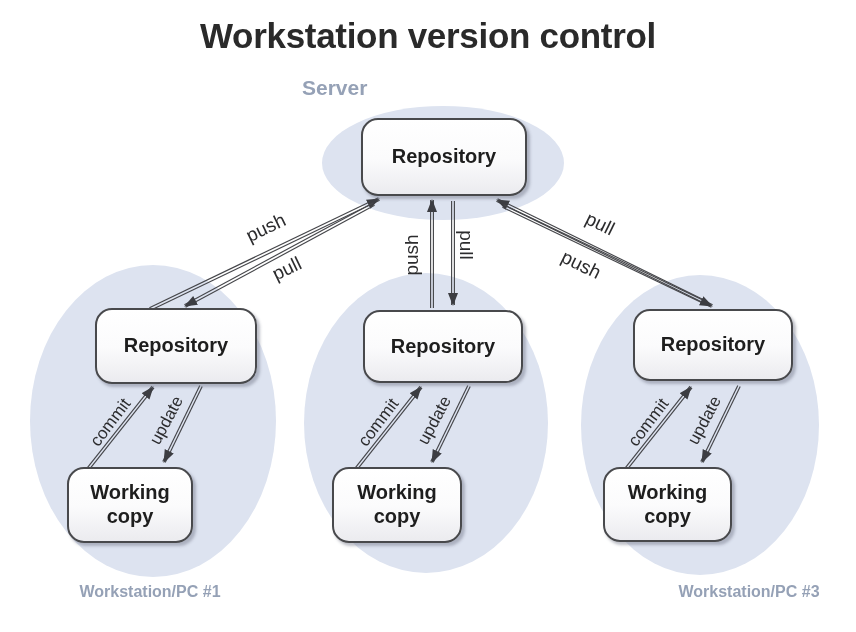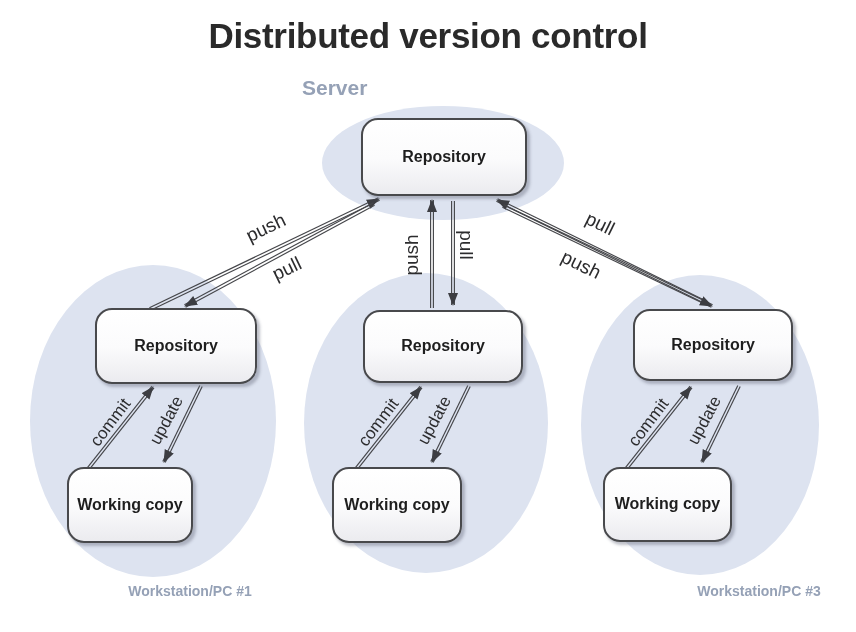--- a/index.html
+++ b/index.html
@@ -10,32 +10,32 @@
   #diagram-svg{position:absolute;left:0;top:0;}
   .conn line{stroke:#45464a;stroke-width:1.15;}
   .conn line.mk{stroke-width:0.01;}
   .arrow-label{fill:#2c2c2e;font-size:19px;font-family:"Liberation Sans","DejaVu Sans",sans-serif;}
   .arrow-label.small{font-size:17px;}
   .node{
     position:absolute;display:flex;align-items:center;justify-content:center;text-align:center;
     box-sizing:border-box;border:2px solid #48494c;border-radius:17px;
     background:linear-gradient(180deg,#ffffff 0%,#fbfbfc 52%,#ebebef 100%);
     box-shadow:2.5px 3px 3px rgba(110,116,134,0.45);
-    font-size:16px;font-weight:600;color:#1e1e1e;line-height:1.18;padding:0 6px;
+    font-size:20px;font-weight:600;color:#1e1e1e;line-height:1.18;padding:0 6px;
   }
   #page-title{
     position:absolute;left:0;top:16px;width:100%;text-align:center;
     font-size:35px;font-weight:600;color:#2a2a2a;letter-spacing:-0.3px;
   }
   .muted-label{position:absolute;font-weight:700;color:#95a1b6;white-space:nowrap;}
   #server-label{left:302px;top:76px;font-size:21px;}
-  .ws-caption{top:583px;font-size:14px;transform:translateX(-50%);margin-left:40px;}
+  .ws-caption{top:583px;font-size:16px;transform:translateX(-50%);}
   #ws-caption-1{left:150px;}
   #ws-caption-2{left:428px;}
-  #ws-caption-3{left:719px;}
+  #ws-caption-3{left:749px;}
 </style>
 </head>
 <body>
 
 <div id="stage">
 
   <svg id="diagram-svg" width="856" height="632" viewBox="0 0 856 632">
     <defs>
       <marker id="ah" markerUnits="userSpaceOnUse" markerWidth="16" markerHeight="12" refX="12" refY="5" orient="auto">
         <path d="M0,0 L13,5 L0,10 Z" fill="#3c3d42"></path>
@@ -125,21 +125,21 @@
       <g class="conn">
         <line x1="202.2" y1="386.6" x2="165.2" y2="462.6"></line>
         <line x1="199.8" y1="385.4" x2="162.8" y2="461.4"></line>
         <line class="mk" x1="201" y1="386" x2="164" y2="462" marker-end="url(#ah)"></line>
       </g>
       <text class="arrow-label small" transform="translate(110 422) rotate(-53)" text-anchor="middle" dy="6">commit</text>
       <text class="arrow-label small" transform="translate(166 420) rotate(-62)" text-anchor="middle" dy="6">update</text>
     </g>
   </svg>
 
-  <div id="page-title">Distributed version control</div>
+  <div id="page-title">Workstation version control</div>
   <div id="server-label" class="muted-label">Server</div>
   <div id="ws-caption-1" class="muted-label ws-caption">Workstation/PC #1</div>
   <div id="ws-caption-3" class="muted-label ws-caption">Workstation/PC #3</div>
 
   <div class="node" style="left:361px;top:118px;width:166px;height:78px;">Repository</div>
 
   <div class="node" style="left:95px;top:308px;width:162px;height:76px;">Repository</div>
   <div class="node" style="left:363px;top:310px;width:160px;height:73px;">Repository</div>
   <div class="node" style="left:633px;top:309px;width:160px;height:72px;">Repository</div>
 

